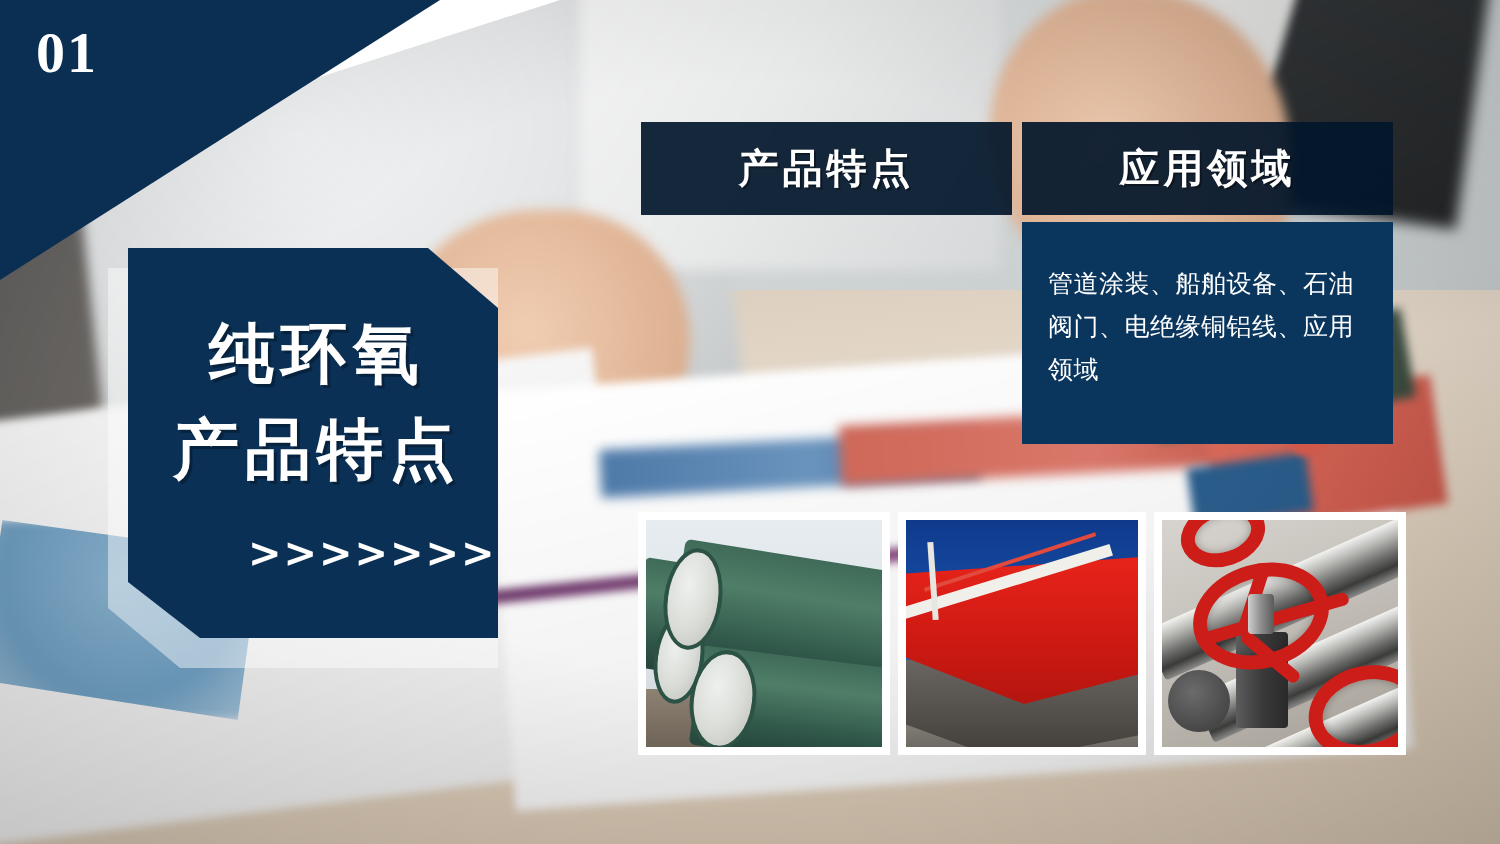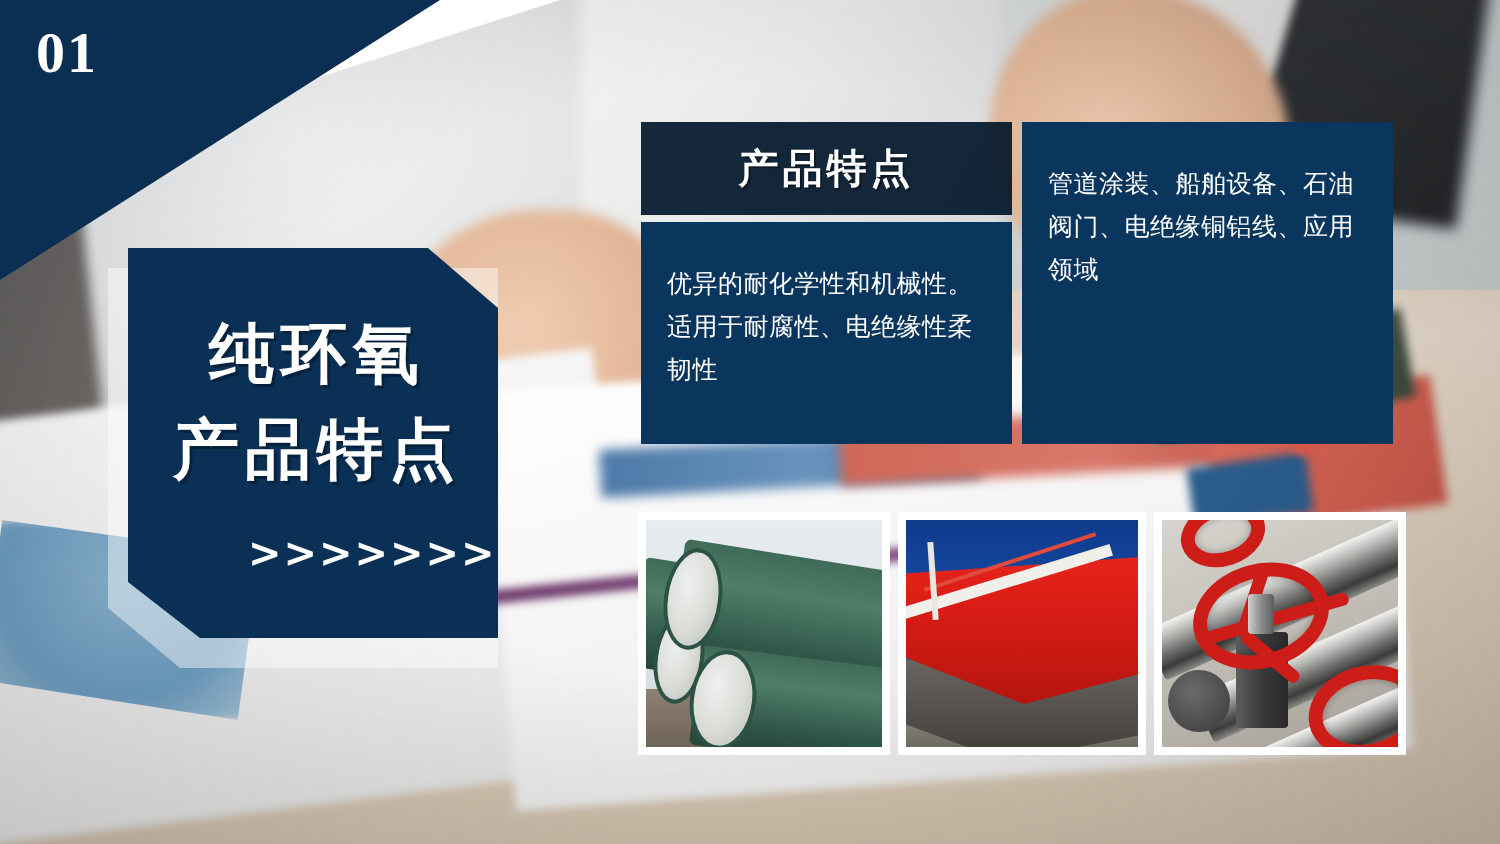--- a/index.html
+++ b/index.html
@@ -310,26 +310,26 @@
     <div class="title-line title-line2">产品特点</div>
     <div class="title-arrows">&gt;&gt;&gt;&gt;&gt;&gt;&gt;&gt;&gt;</div>
   </div>
 
   <div class="panels">
 
     <div class="panel">
       <div class="panel-head">
         <span class="panel-head-text">产品特点</span>
       </div>
-      <div class="panel-body">
-        <div class="panel-body-text">优异的耐化学性和机械性。适用于耐腐性、电绝缘性柔韧性</div>
-      </div>
     </div>
 
     <div class="panel">
+      <div class="panel-head">
+        <span class="panel-head-text">应用领域</span>
+      </div>
       <div class="panel-body">
         <div class="panel-body-text">管道涂装、船舶设备、石油阀门、电绝缘铜铝线、应用领域</div>
       </div>
     </div>
 
   </div>
 
   <div class="photos">
 
     <div class="photo photo1">

